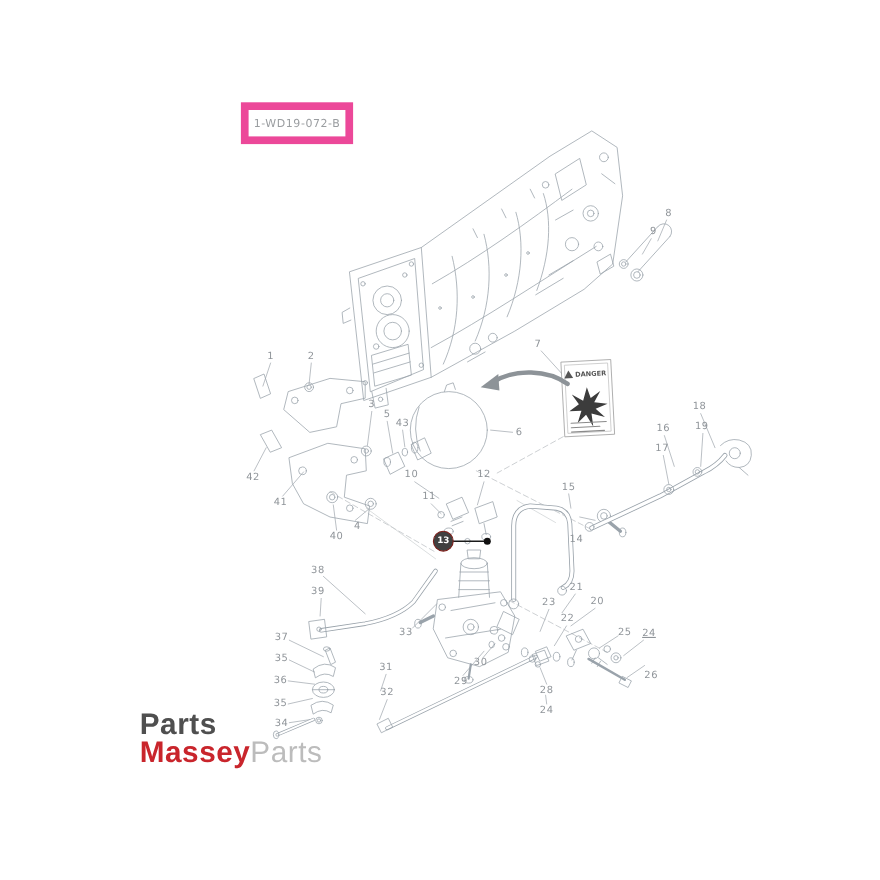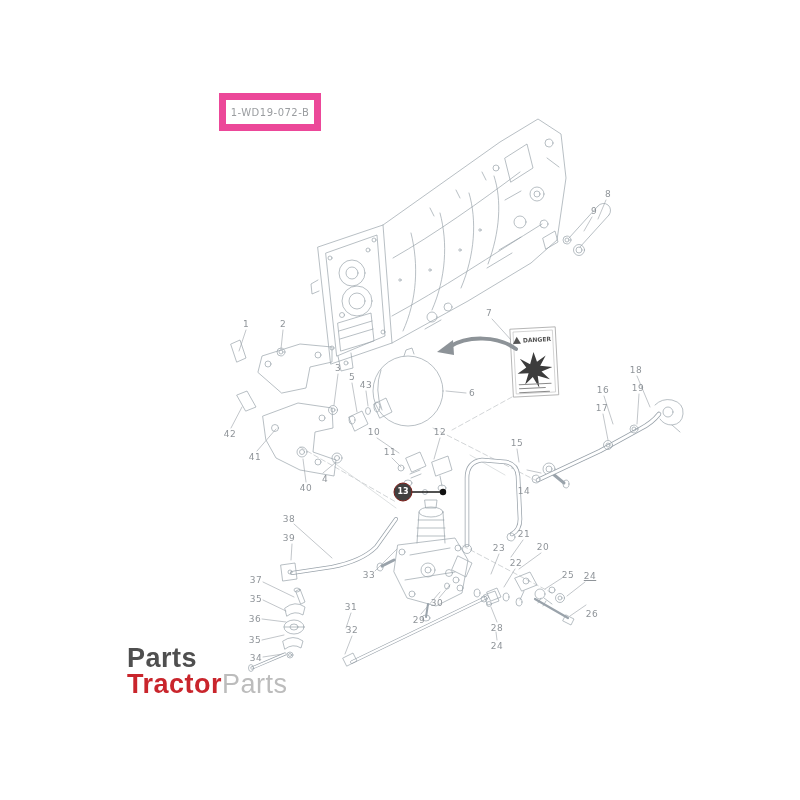--- a/index.html
+++ b/index.html
@@ -349,17 +349,17 @@
       <span class="part-label" style="left: 306px; top: 488px;">40</span>
       <span class="part-label" style="left: 255px; top: 457px;">41</span>
       <span class="part-label" style="left: 230px; top: 434px;">42</span>
     </div>
 
   <div class="highlight" id="highlight-label" style="left: 403px; top: 492px;">13</div>
 
   <div class="logo">
     <div class="w1">Parts</div>
     <div>
-      <span class="w2">Tractor</span><span class="w3">Parts</span>
+      <span class="w2">Massey</span><span class="w3">Parts</span>
     </div>
   </div>
 
 </div>
 
 </body></html>

